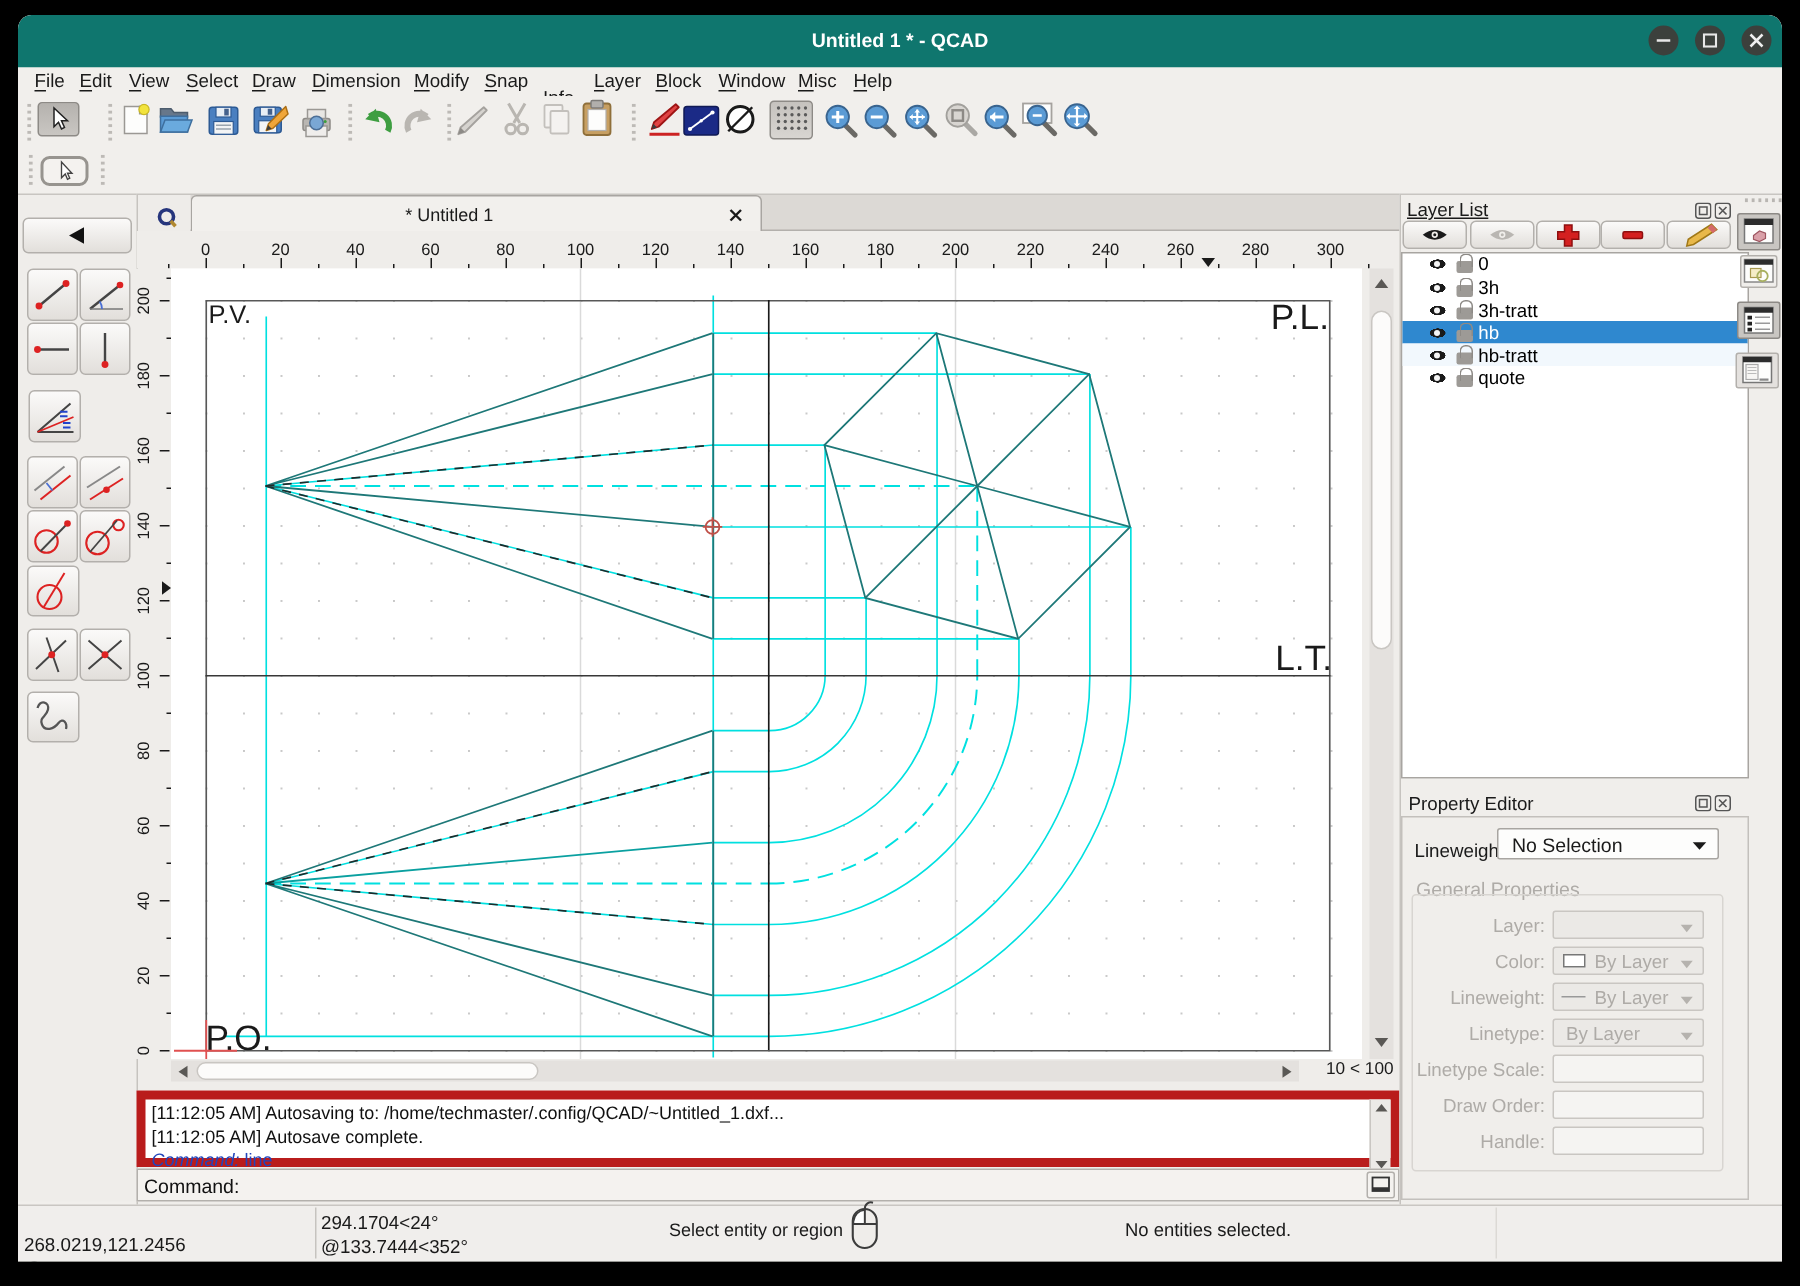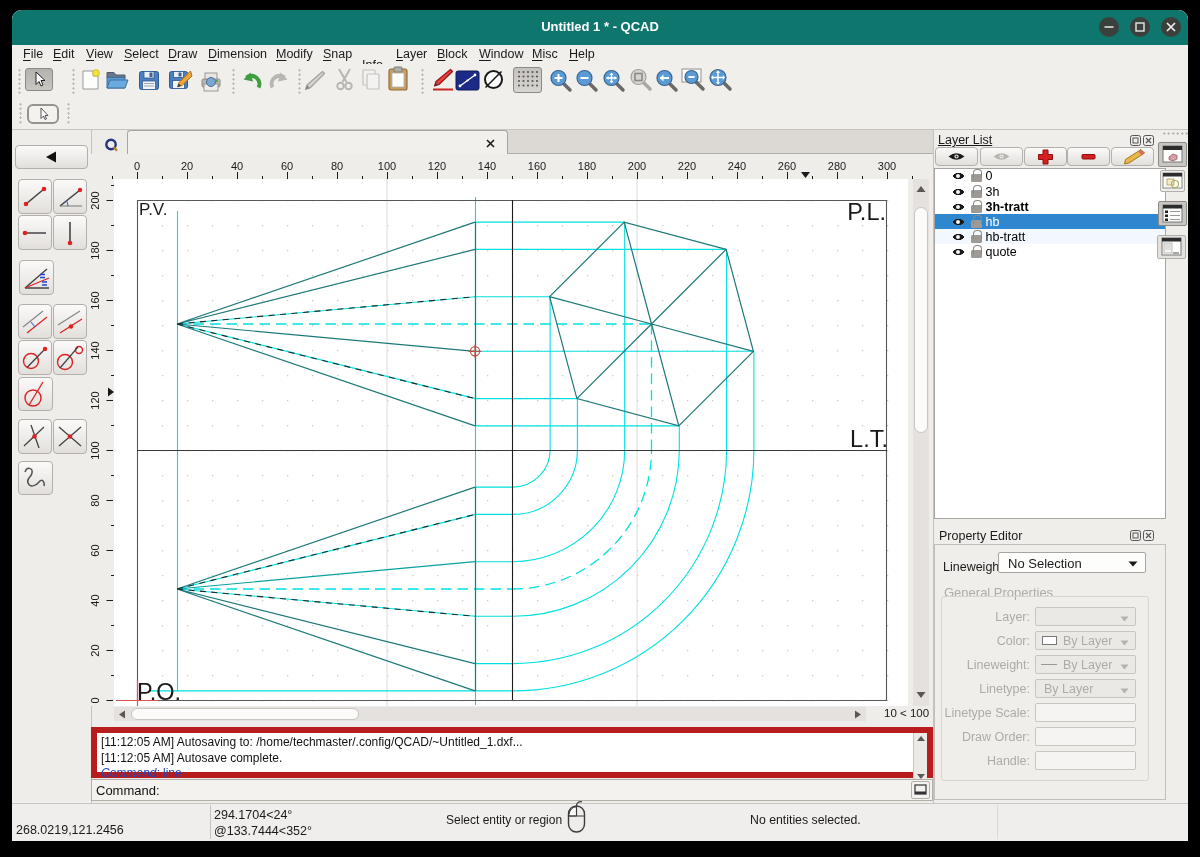--- a/index.html
+++ b/index.html
@@ -317,20 +317,21 @@
 
   <div id="center" class="abs" style="left:78.5px;top:118.5px;width:842px;height:683px;background:#efedea;border-top:1px solid #c8c5c1;border-left:1px solid #c6c3bf;"></div>
 
   <div class="abs" style="left:79.5px;top:119.5px;width:841px;height:24.5px;background:#dcd9d5;border-bottom:1px solid #b3b0ac;"></div>
   <div class="abs" style="left:79.5px;top:119.5px;width:35px;height:24px;background:#eeece9;"></div>
   <svg class="abs" style="left:92px;top:128px;" width="15" height="15">
       <circle cx="7" cy="6.5" r="4.7" fill="none" stroke="#26357c" stroke-width="2.4"></circle>
       <path d="M9.8 9.3 L13 12.8" stroke="#b08830" stroke-width="2.4"></path>
     </svg>
   <div class="abs" style="left:115px;top:119.5px;width:381px;height:25px;background:#f2f0ed;border:1px solid #a8a5a1;border-bottom:none;border-radius:4px 4px 0 0;">
+    <div class="abs" style="left:0;width:343px;text-align:center;top:5px;font-size:12px;color:#1a1a1a;">* Untitled 1</div>
     <svg class="abs" style="left:356px;top:6px;" width="13" height="13">
         <path d="M3 3 L10 10 M10 3 L3 10" stroke="#1a1a1a" stroke-width="1.6"></path>
       </svg>
   </div>
 
   <svg class="abs" style="left:79px;top:144px;" width="842" height="25" viewBox="91 154 842 25">
     <rect x="91" y="154" width="842" height="25" fill="#efedea"></rect>
     <g font-size="11" fill="#1a1a1a" text-anchor="middle" font-family="Liberation Sans">
       <text x="137" y="170">0</text>
         <text x="187" y="170">20</text>
@@ -539,21 +540,21 @@
       <span class="abs" style="left:51px;top:1px;font-size:12.5px;">0</span>
     </div>
   <div class="abs" style="left:922.5px;top:173.6px;width:230px;height:15.2px;">
       <span class="lleye"></span>
       <span class="lllock"></span>
       <span class="abs" style="left:51px;top:1px;font-size:12.5px;">3h</span>
     </div>
   <div class="abs" style="left:922.5px;top:188.8px;width:230px;height:15.2px;">
       <span class="lleye"></span>
       <span class="lllock"></span>
-      <span class="abs" style="left:51px;top:1px;font-size:12.5px;font-weight:bold;">3h-tratt</span>
+      <span class="abs" style="left:51px;top:1px;font-size:12.5px;">3h-tratt</span>
     </div>
   <div class="abs" style="left:922.5px;top:204px;width:230px;height:15.2px;background:#2f88cf;color:#fff;padding-left:47px;">
       <span class="lleye"></span>
       <span class="lllock"></span>
       <span class="abs" style="left:51px;top:1px;font-size:12.5px;">hb</span>
     </div>
   <div class="abs" style="left:922.5px;top:219.2px;width:230px;height:15.2px;background:#f2f8fd;">
       <span class="lleye"></span>
       <span class="lllock"></span>
       <span class="abs" style="left:51px;top:1px;font-size:12.5px;">hb-tratt</span>

